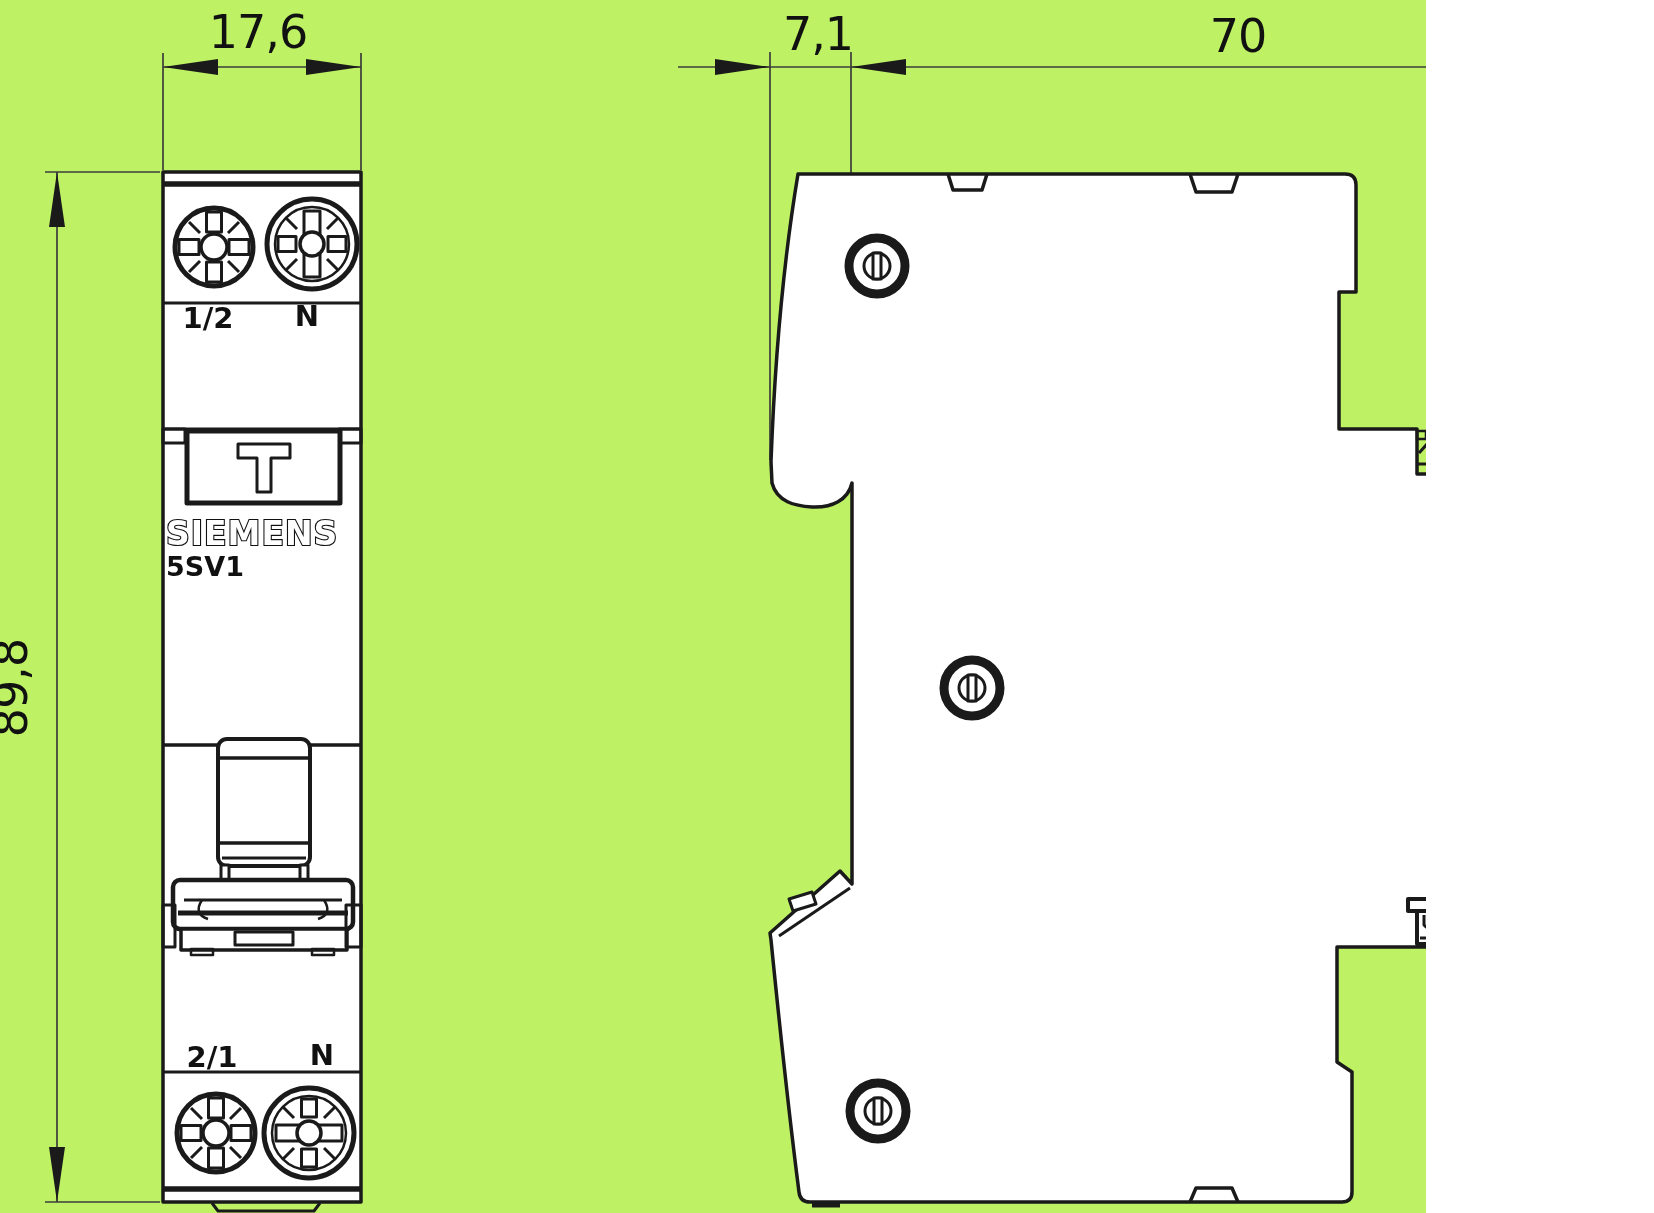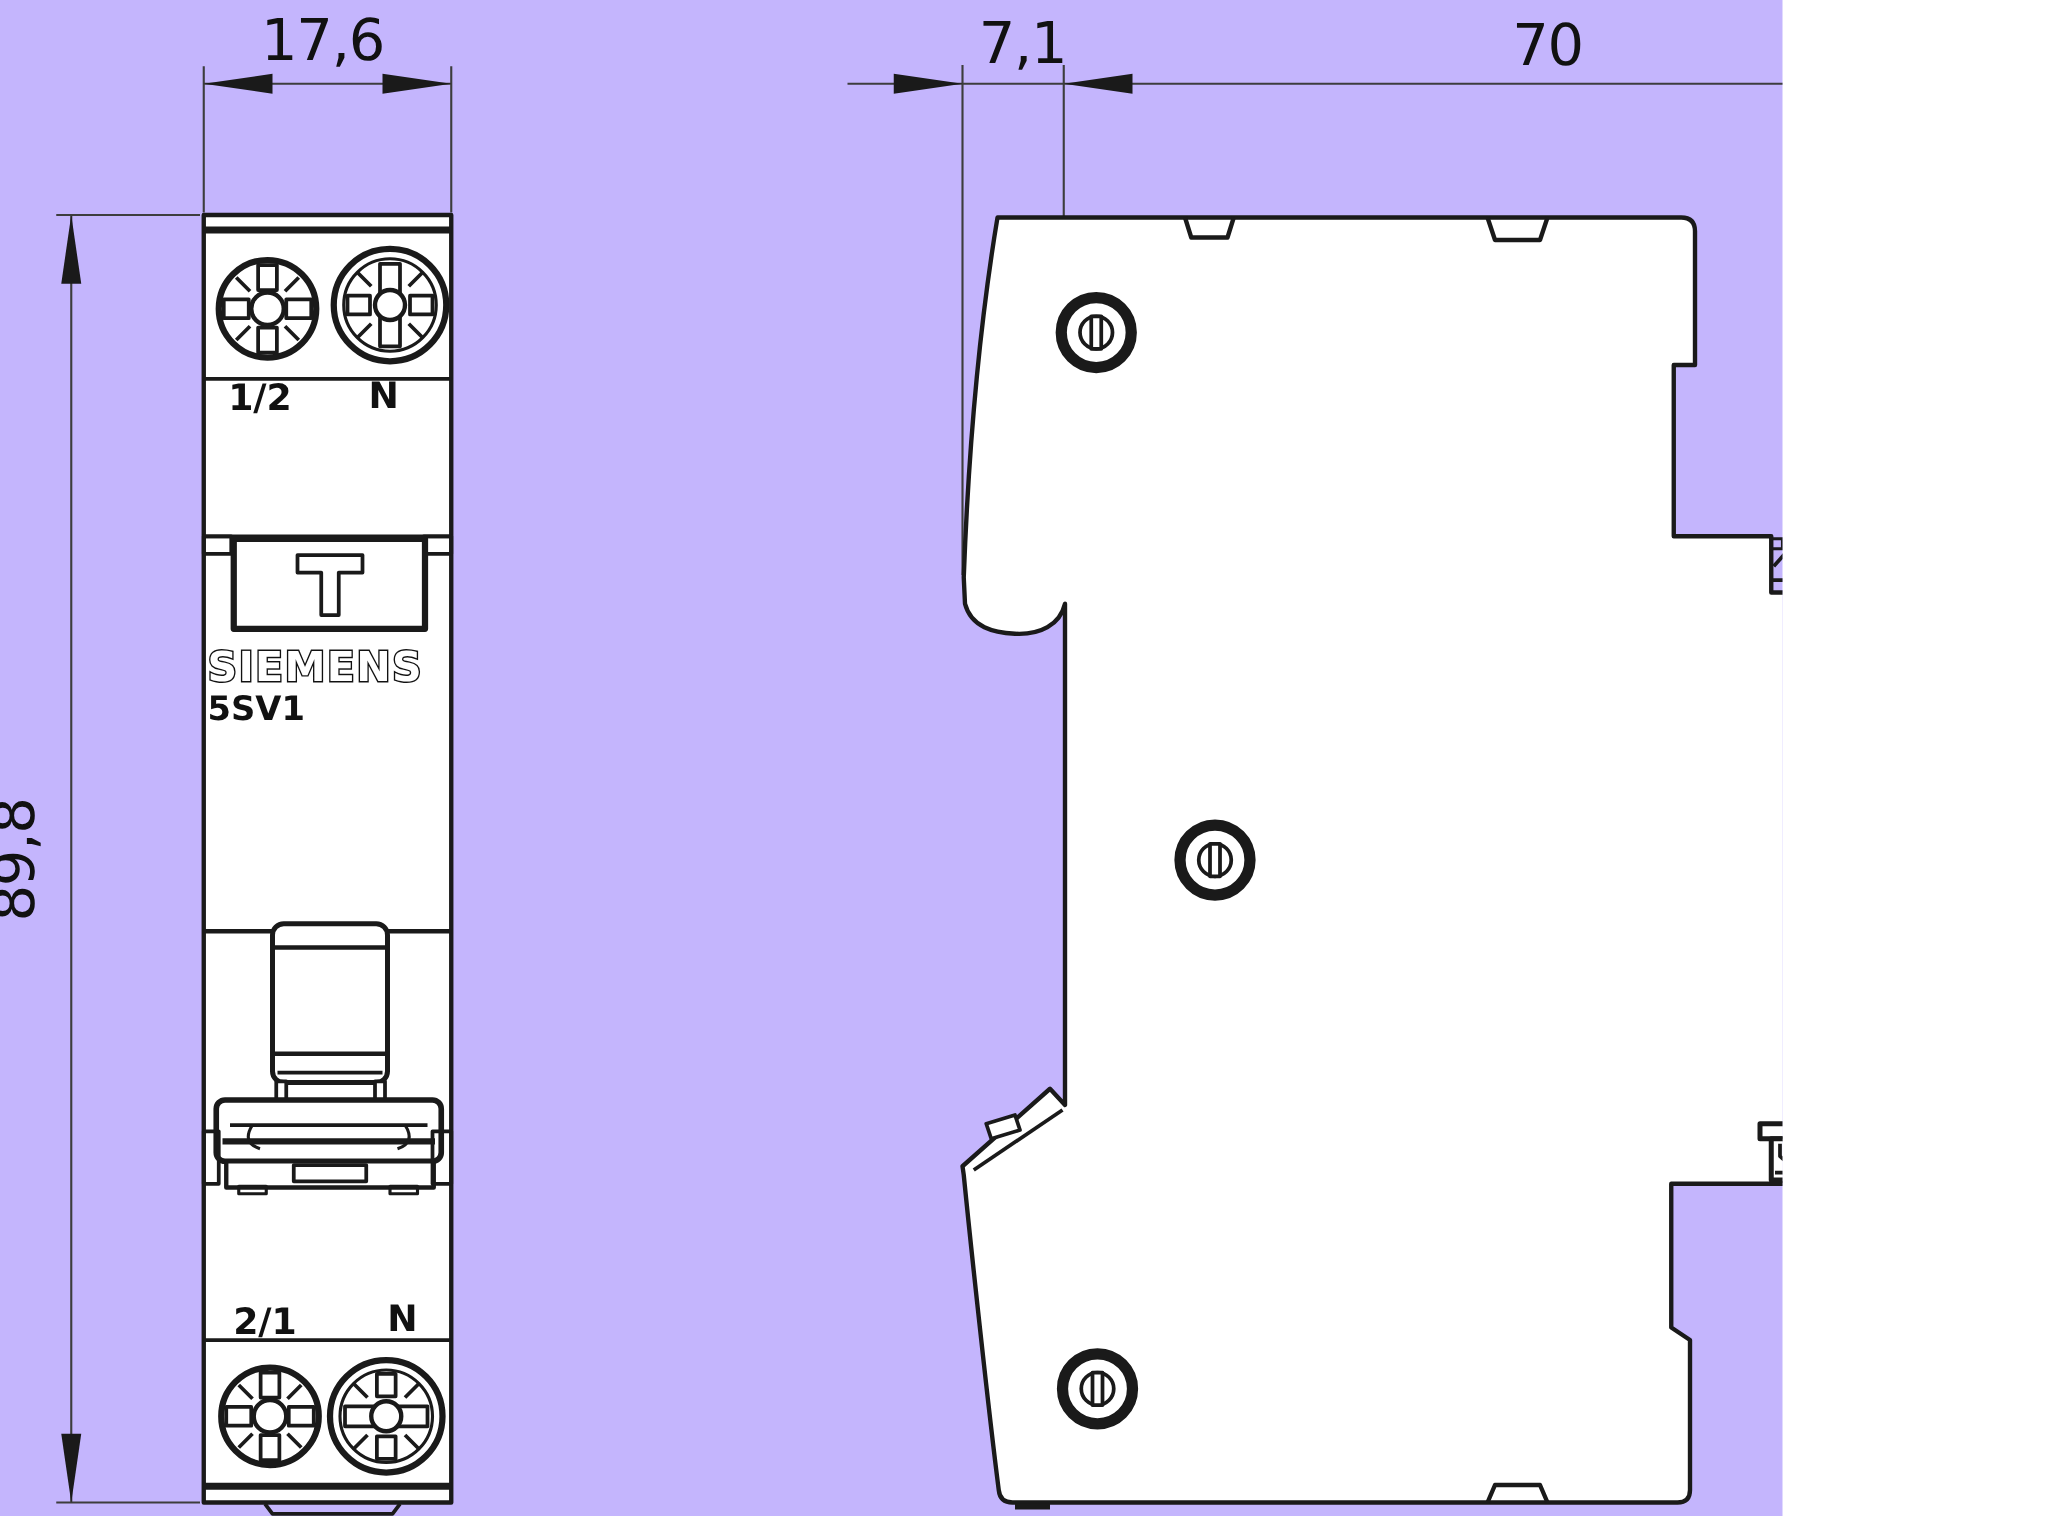--- a/index.html
+++ b/index.html
@@ -1,16 +1,16 @@
 <!DOCTYPE html>
 <html><head>
 <meta charset="utf-8">
 <style>
   html,body{margin:0;padding:0;background:#fff;}
-  .stage{width:1426px;height:1213px;position:relative;background:#c4b5fd;overflow:hidden;}
+  .stage{width:1426px;height:1213px;position:relative;background:#bef264;overflow:hidden;}
   svg{display:block;}
   .ln{stroke:#1a1a1a;fill:none;stroke-linejoin:round;stroke-linecap:butt}
   .fw{fill:#fff}
   .w2{stroke-width:2.5}.w3{stroke-width:3}.w35{stroke-width:3.5}.w4{stroke-width:4}
   .w45{stroke-width:4.5}.w5{stroke-width:5}.w55{stroke-width:5.5}.w9{stroke-width:9}
   .dim{stroke:#3d3d3d;stroke-width:1.7;fill:none}
   .arr{fill:#1a1a1a;stroke:none}
   .dimtxt{font:46px "DejaVu Sans", sans-serif;fill:#111;letter-spacing:-1px}
   .lbl{font:bold 29px "DejaVu Sans", sans-serif;fill:#111}
   .brand{font:bold 33px "DejaVu Sans", sans-serif;fill:#fff;stroke:#111;stroke-width:2.2;paint-order:stroke;letter-spacing:1px}

